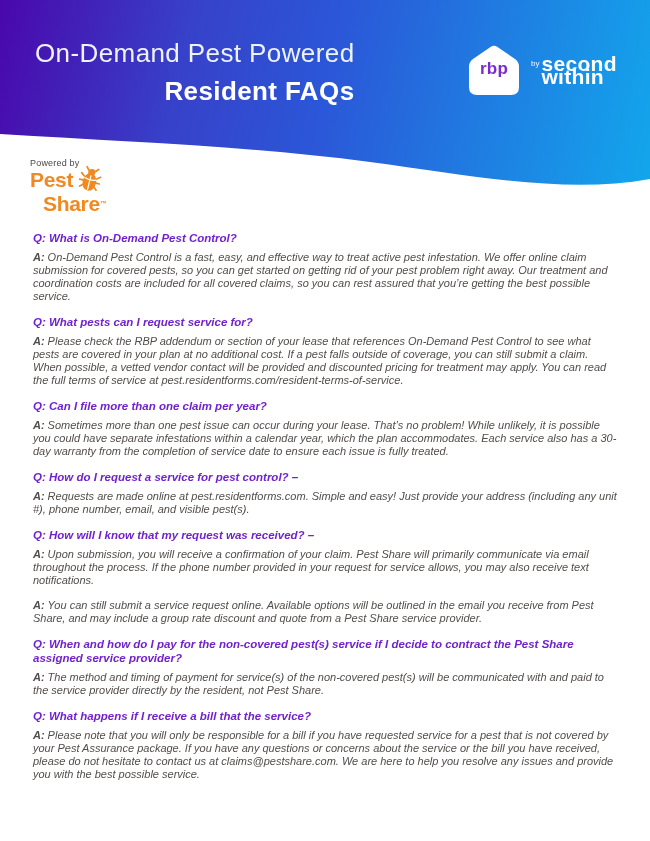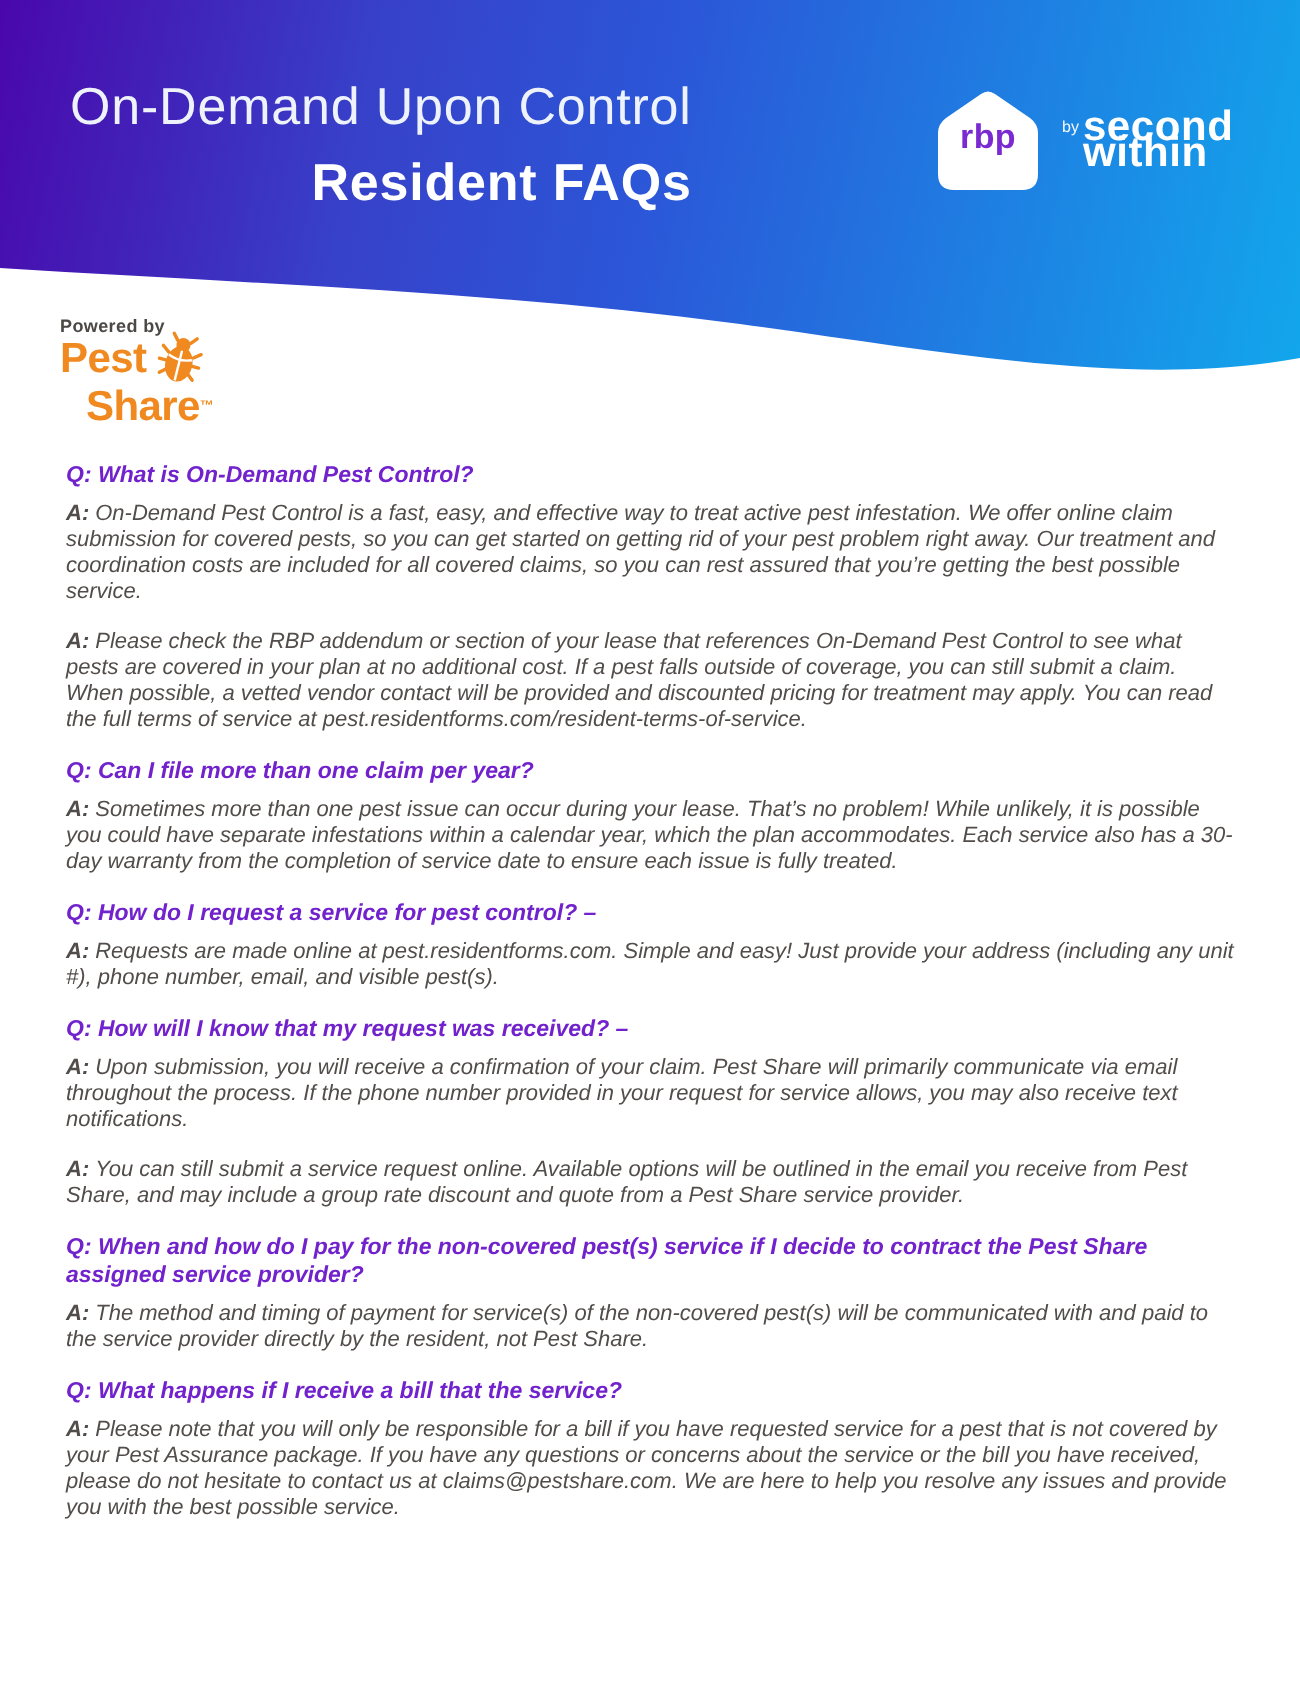--- a/index.html
+++ b/index.html
@@ -91,21 +91,21 @@
 
   
   .powered {
     position: absolute;
     left: 30px; top: 158px;
     z-index: 3;
     width: 110px;
   }
   .powered-label {
     font-size: 9px;
-    font-weight: 700;
+    font-weight: 400;
     color: #4b4846;
     letter-spacing: 0.2px;
   }
   .ps-line1 {
     display: flex;
     align-items: flex-start;
     margin-top: 2px;
   }
   .ps-pest {
     font-size: 21px;
@@ -157,21 +157,21 @@
   }
   .faq-a b { padding-right: 3px; }
 </style>
 </head>
 <body>
 
 <div class="page">
 
   <header class="hero">
     <div class="hero-titles">
-      <div class="title-line1">On-Demand Upon Control</div>
+      <div class="title-line1">On-Demand Pest Powered</div>
       <div class="title-line2">Resident FAQs</div>
     </div>
 
     <div class="rbp-lockup">
       <div class="rbp-badge">
         <svg width="56" height="56" viewBox="0 0 56 56">
           <rect x="11" y="11" width="34" height="34" rx="7" fill="#2ed3c5" transform="rotate(45 28 28)"></rect>
           <rect x="9" y="9" width="38" height="38" rx="8" fill="#3f9fe8" opacity="0.35" transform="rotate(45 28 28)"></rect>
           <path d="M24.5 5 Q28 2.5 31.5 5 L49 17 Q53 20 53 24.5 L53 45 Q53 53 45 53 L11 53 Q3 53 3 45 L3 24.5 Q3 20 7 17 Z" fill="#ffffff"></path>
         </svg>
@@ -220,20 +220,21 @@
   </div>
 
   <main class="content">
 
       <section class="faq-item">
         <h3 class="faq-q">Q: What is On-Demand Pest Control?</h3>
         <p class="faq-a"><b>A:</b><span>On-Demand Pest Control is a fast, easy, and effective way to treat active pest infestation. We offer online claim submission for covered pests, so you can get started on getting rid of your pest problem right away. Our treatment and coordination costs are included for all covered claims, so you can rest assured that you’re getting the best possible service.</span></p>
       </section>
 
       <section class="faq-item">
+        <h3 class="faq-q">Q: What pests can I request service for?</h3>
         <p class="faq-a"><b>A:</b><span>Please check the RBP addendum or section of your lease that references On-Demand Pest Control to see what pests are covered in your plan at no additional cost. If a pest falls outside of coverage, you can still submit a claim. When possible, a vetted vendor contact will be provided and discounted pricing for treatment may apply. You can read the full terms of service at pest.residentforms.com/resident-terms-of-service.</span></p>
       </section>
 
       <section class="faq-item">
         <h3 class="faq-q">Q: Can I file more than one claim per year?</h3>
         <p class="faq-a"><b>A:</b><span>Sometimes more than one pest issue can occur during your lease. That’s no problem! While unlikely, it is possible you could have separate infestations within a calendar year, which the plan accommodates. Each service also has a 30-day warranty from the completion of service date to ensure each issue is fully treated.</span></p>
       </section>
 
       <section class="faq-item">
         <h3 class="faq-q">Q: How do I request a service for pest control? –</h3>

